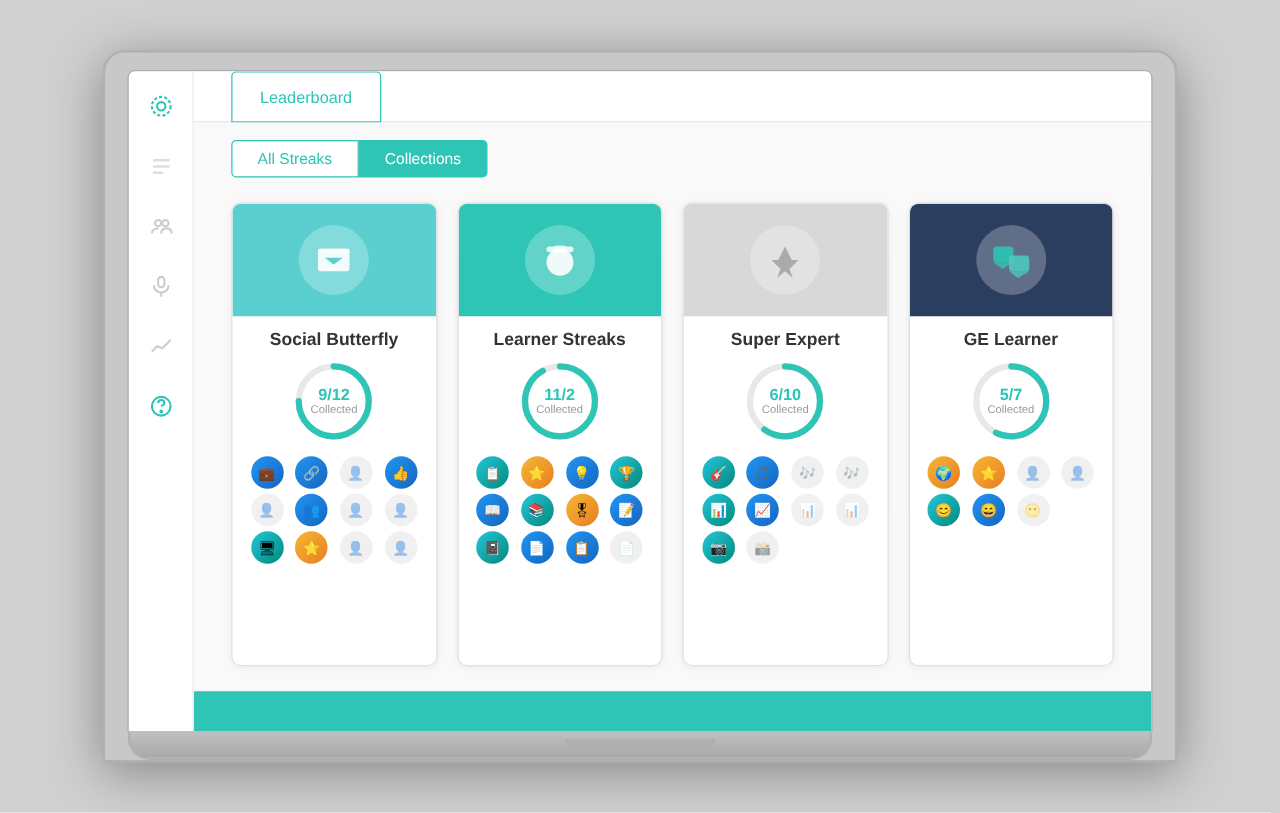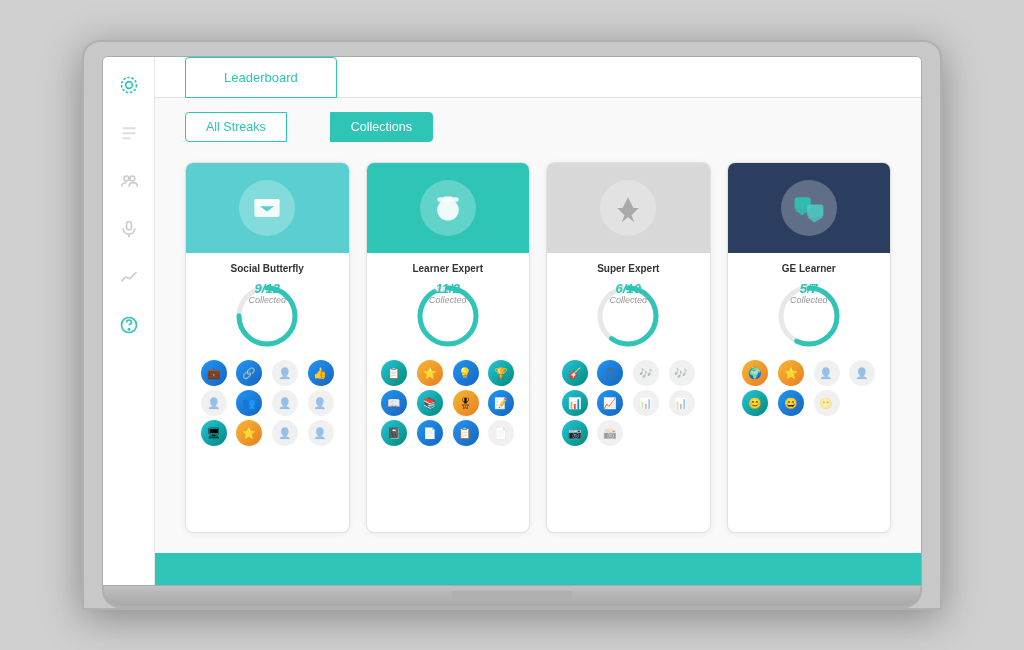--- a/index.html
+++ b/index.html
@@ -95,21 +95,21 @@
     .tabs-header {
       display: flex;
       align-items: center;
       padding: 0 30px;
       background: #fff;
       border-bottom: 1px solid #e0e0e0;
       gap: 0;
     }
 
     .tab-btn {
-      padding: 12px 38px;
+      padding: 12px 22px;
       font-size: 13px;
       font-weight: 500;
       cursor: pointer;
       border: none;
       background: transparent;
       color: #888;
       border-bottom: 3px solid transparent;
       margin-bottom: -1px;
     }
 
@@ -143,21 +143,20 @@
       border: 1.5px solid #2ec4b6;
       background: #fff;
       color: #2ec4b6;
       border-radius: 4px 0 0 4px;
     }
 
     .sub-tab-btn.active {
       background: #2ec4b6;
       color: #fff;
       border-radius: 0 4px 4px 0;
-      margin-left: 43px;
     }
 
     
     .cards-container {
       display: flex;
       flex-direction: row;
       gap: 16px;
       padding: 20px 30px;
       flex: 1;
     }
@@ -200,35 +199,34 @@
 
     .card-body {
       padding: 10px 10px 6px 10px;
       display: flex;
       flex-direction: column;
       align-items: center;
       gap: 8px;
     }
 
     .card-title {
-      font-size: 10px;
+      font-size: 14px;
       font-weight: 600;
       color: #333;
       text-align: center;
     }
 
     
     .progress-ring-container {
       position: relative;
       width: 68px;
       height: 68px;
       display: flex;
-      align-items: flex-start;
-      justify-content: center;
-      font-style: italic;
+      align-items: center;
+      justify-content: center;
     }
 
     .progress-ring-container svg {
       position: absolute;
       top: 0; left: 0;
     }
 
     .progress-text {
       text-align: center;
       z-index: 1;
@@ -379,21 +377,21 @@
     <div class="card-header green-teal">
       <div class="card-header-icon">
         <svg viewBox="0 0 40 40" width="36" height="36" fill="white">
       <circle cx="20" cy="22" r="12" fill="white" opacity="0.9"></circle>
       <rect x="8" y="8" width="24" height="5" rx="2.5" fill="white" opacity="0.85"></rect>
       <rect x="15" y="7" width="10" height="4" rx="2" fill="white" opacity="0.7"></rect>
     </svg>
       </div>
     </div>
     <div class="card-body">
-      <div class="card-title">Learner Expert</div>
+      <div class="card-title">Learner Streaks</div>
       <div class="progress-ring-container">
         <svg width="68" height="68" viewBox="0 0 68 68">
           <circle cx="34" cy="34" r="28" fill="none" stroke="#e8e8e8" stroke-width="5"></circle>
           <circle cx="34" cy="34" r="28" fill="none" stroke="#2ec4b6" stroke-width="5" stroke-dasharray="175.9" stroke-dashoffset="14.7" stroke-linecap="round" transform="rotate(-90 34 34)"></circle>
         </svg>
         <div class="progress-text">
           <div class="progress-fraction">11/2</div>
           <div class="progress-label">Collected</div>
         </div>
       </div>

